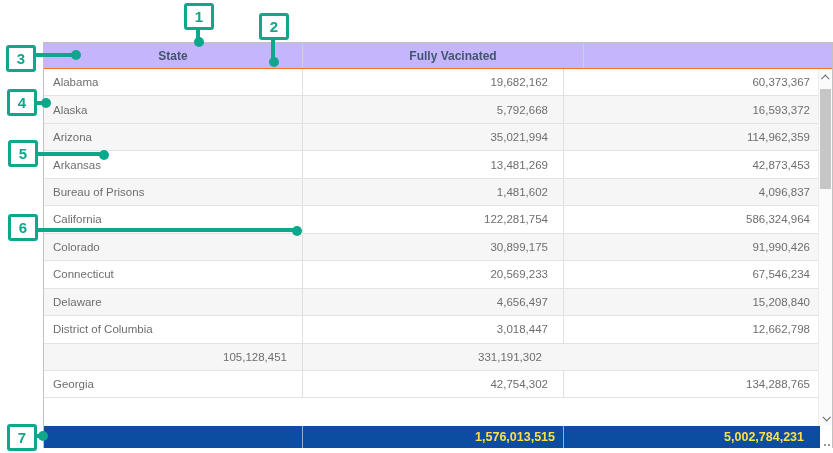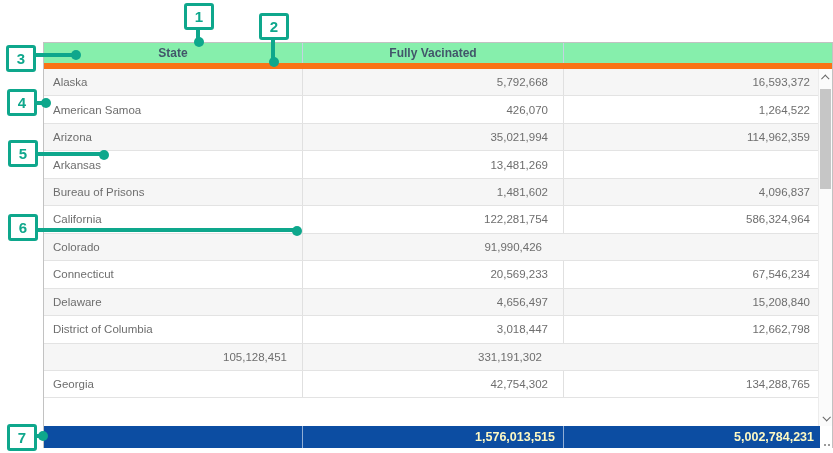--- a/index.html
+++ b/index.html
@@ -9,21 +9,21 @@
     -webkit-font-smoothing:antialiased;
   }
 
   
   .dtable{
     position:absolute;left:43px;top:42px;width:790px;height:406px;
     box-sizing:border-box;border:1px solid #c2c2c2;background:#fff;
   }
   .thead{
     display:grid;grid-template-columns:259px 261px 268px;
-    height:26px;background:#86efac;box-sizing:border-box;border-bottom:6px solid #f97316;
+    height:26px;background:#c4b5fd;box-sizing:border-box;border-bottom:1px solid #f97316;gap:20px;
   }
   .th{
     display:flex;align-items:center;justify-content:center;
     font-size:12px;font-weight:700;color:#42566a;
     box-sizing:border-box;border-right:1px solid #c3d3e2;overflow:hidden;
   }
   .th.last{border-right:none;}
 
   .tbody{position:relative;height:357px;overflow:hidden;}
   .row{
@@ -55,26 +55,26 @@
 
   
   .tfoot{display:flex;height:22px;}
   .bluebar{
     width:776px;display:grid;grid-template-columns:259px 261px 256px;
     background:#0c4da2;height:100%;
   }
   .fcell{
     display:flex;align-items:center;overflow:hidden;box-sizing:border-box;
     border-right:1px solid rgba(255,255,255,0.55);
-    font-size:12.5px;font-weight:700;color:#fef9c3;
+    font-size:12.5px;font-weight:700;color:#fde047;
   }
   .fcell.last{border-right:none;}
   .fcell.num{justify-content:flex-end;}
   .fcell.c2{padding-right:8px;}
-  .fcell.c3{padding-right:6px;}
+  .fcell.c3{padding-right:16px;}
   .corner{position:relative;width:12px;background:#ffffff;}
   .grip-dot{position:absolute;width:2px;height:2px;background:#9a9a9a;}
   .grip-dot.d1{right:2px;bottom:2px;}
   .grip-dot.d2{right:6px;bottom:2px;}
 
   
   .ann-box{
     position:absolute;width:30px;height:27px;box-sizing:border-box;
     background:#ffffff;border:3px solid var(--ann);border-radius:3px;
     display:flex;align-items:center;justify-content:center;
@@ -95,51 +95,53 @@
 <body style="--ann: #0ea78c;">
 
 <div class="dtable">
 
   <div class="thead">
     <div class="th">State</div>
     <div class="th">Fully Vacinated</div>
   </div>
 
   <div class="tbody">
+    <div class="row">
+        <div class="cell state">Alabama</div>
+        <div class="cell num">19,682,162</div>
+        <div class="cell num last">60,373,367</div>
+      </div>
       <div class="row alt">
         <div class="cell state">Alaska</div>
         <div class="cell num">5,792,668</div>
         <div class="cell num last">16,593,372</div>
       </div>
-      <div class="row">
-        <div class="cell state">American Samoa</div>
-        <div class="cell num">426,070</div>
-        <div class="cell num last">1,264,522</div>
-      </div>
       <div class="row alt">
         <div class="cell state">Arizona</div>
         <div class="cell num">35,021,994</div>
         <div class="cell num last">114,962,359</div>
       </div>
       <div class="row">
         <div class="cell state">Arkansas</div>
         <div class="cell num">13,481,269</div>
+        <div class="cell num last">42,873,453</div>
       </div>
       <div class="row alt">
         <div class="cell state">Bureau of Prisons</div>
         <div class="cell num">1,481,602</div>
         <div class="cell num last">4,096,837</div>
       </div>
       <div class="row">
         <div class="cell state">California</div>
         <div class="cell num">122,281,754</div>
         <div class="cell num last">586,324,964</div>
       </div>
       <div class="row alt">
         <div class="cell state">Colorado</div>
+        <div class="cell num">30,899,175</div>
         <div class="cell num last">91,990,426</div>
       </div>
       <div class="row">
         <div class="cell state">Connecticut</div>
         <div class="cell num">20,569,233</div>
         <div class="cell num last">67,546,234</div>
       </div>
       <div class="row alt">
         <div class="cell state">Delaware</div>
         <div class="cell num">4,656,497</div>

